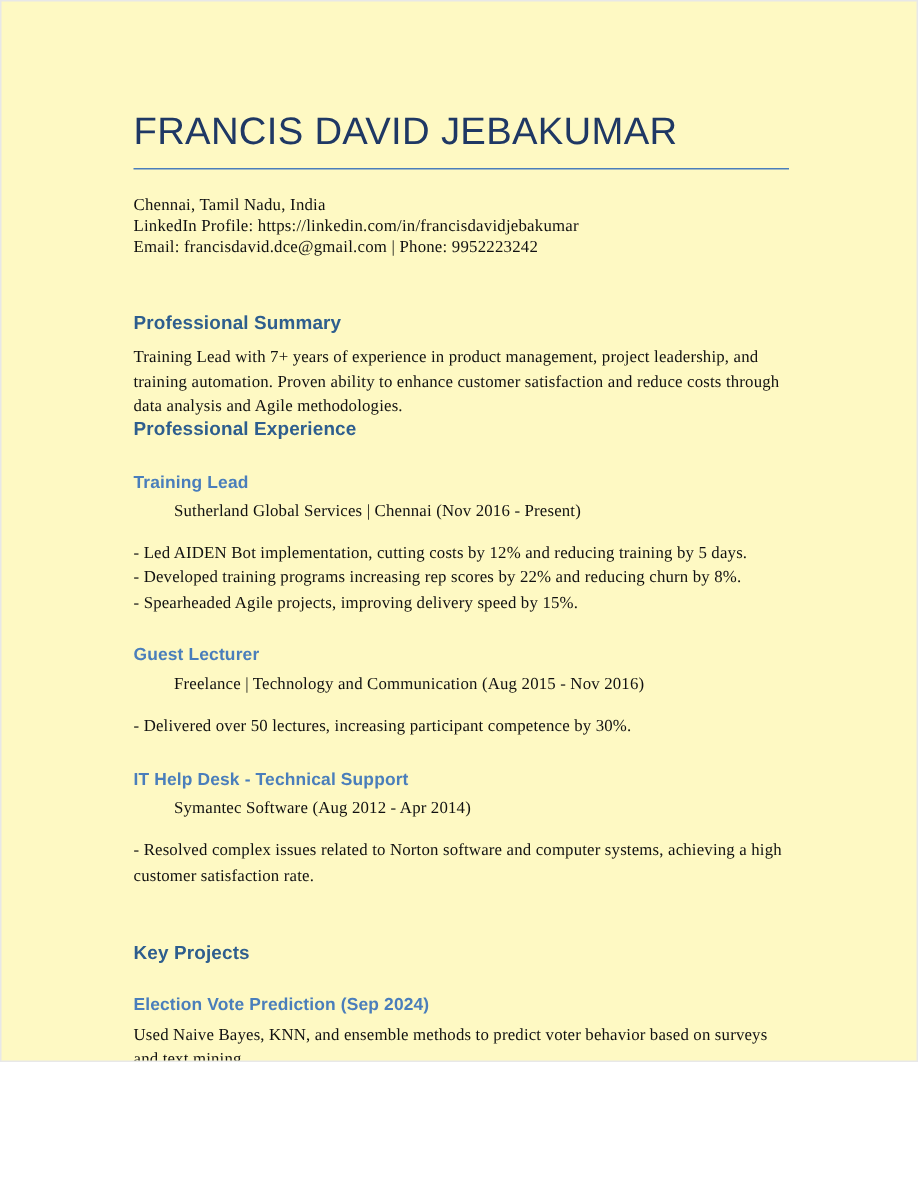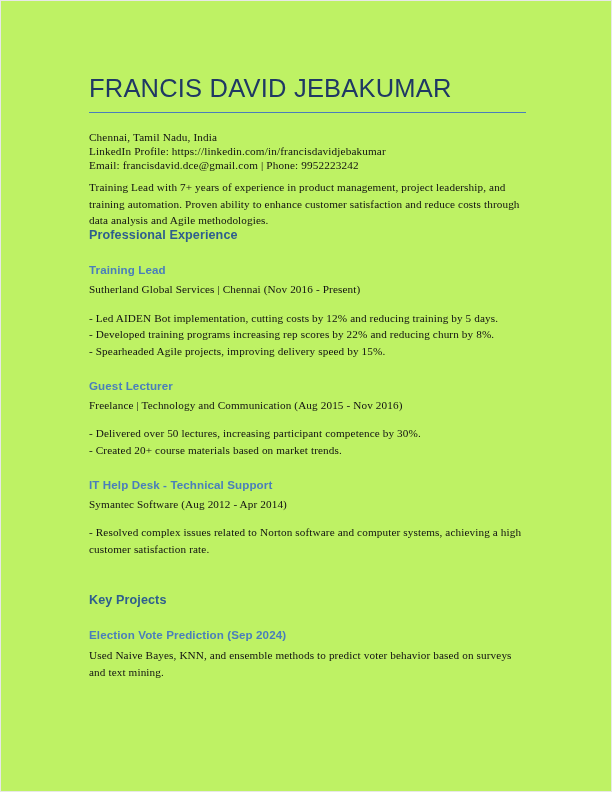--- a/index.html
+++ b/index.html
@@ -4,22 +4,22 @@
 <title>Resume</title>
 <style>
   html, body {
     margin: 0;
     padding: 0;
     background: #ffffff;
   }
   .page {
     position: relative;
     width: 612px;
-    height: 792px;
-    background: #bef264;
+    height: 708px;
+    background: #fef9c3;
     border: 1px solid #e8e8e8;
     box-sizing: border-box;
     overflow: hidden;
     font-family: "Liberation Serif", serif;
   }
   .content {
     position: absolute;
     left: 88px;
     top: 0;
     width: 437px;
@@ -92,21 +92,21 @@
     line-height: 16.4px;
     letter-spacing: 0.12px;
   }
 
   
   .sec-summary      { margin-top: 36px; }
   .summary-body     { margin-top: 7px; width: 432px; }
   .sec-experience   { }
 
   .job              { margin-top: 20px; }
-  .job-company      { margin-top: 4px; }
+  .job-company      { margin-top: 4px; margin-left: 27px; }
   .job-bullets      { margin-top: 12px; }
 
   .sec-projects     { margin-top: 36px; }
   .project          { margin-top: 20px; }
   .project-body     { margin-top: 5px; width: 430px; }
 </style>
 </head>
 <body>
 
 <div class="page">
@@ -114,40 +114,40 @@
 
     <h1 class="name-title">FRANCIS DAVID JEBAKUMAR</h1>
     <div class="header-rule"></div>
 
     <div class="contact-block">
       <div class="contact-line">Chennai, Tamil Nadu, India</div>
       <div class="contact-line">LinkedIn Profile: https://linkedin.com/in/francisdavidjebakumar</div>
       <div class="contact-line">Email: francisdavid.dce@gmail.com | Phone: 9952223242</div>
     </div>
 
+    <div class="section-heading sec-summary">Professional Summary</div>
     <div class="body-text summary-body">Training Lead with 7+ years of experience in product management, project leadership, and training automation. Proven ability to enhance customer satisfaction and reduce costs through data analysis and Agile methodologies.</div>
 
     <div class="section-heading sec-experience">Professional Experience</div>
 
     <div class="job">
       <div class="sub-heading">Training Lead</div>
       <div class="body-text nowrap job-company">Sutherland Global Services | Chennai (Nov 2016 - Present)</div>
       <div class="job-bullets">
         <div class="bullet-line nowrap">- Led AIDEN Bot implementation, cutting costs by 12% and reducing training by 5 days.</div>
         <div class="bullet-line nowrap">- Developed training programs increasing rep scores by 22% and reducing churn by 8%.</div>
         <div class="bullet-line nowrap">- Spearheaded Agile projects, improving delivery speed by 15%.</div>
       </div>
     </div>
 
     <div class="job">
       <div class="sub-heading">Guest Lecturer</div>
       <div class="body-text nowrap job-company">Freelance | Technology and Communication (Aug 2015 - Nov 2016)</div>
       <div class="job-bullets">
         <div class="bullet-line nowrap">- Delivered over 50 lectures, increasing participant competence by 30%.</div>
-        <div class="bullet-line nowrap">- Created 20+ course materials based on market trends.</div>
       </div>
     </div>
 
     <div class="job">
       <div class="sub-heading">IT Help Desk - Technical Support</div>
       <div class="body-text nowrap job-company">Symantec Software (Aug 2012 - Apr 2014)</div>
       <div class="job-bullets">
         <div class="bullet-line">- Resolved complex issues related to Norton software and computer systems, achieving a high customer satisfaction rate.</div>
       </div>
     </div>

